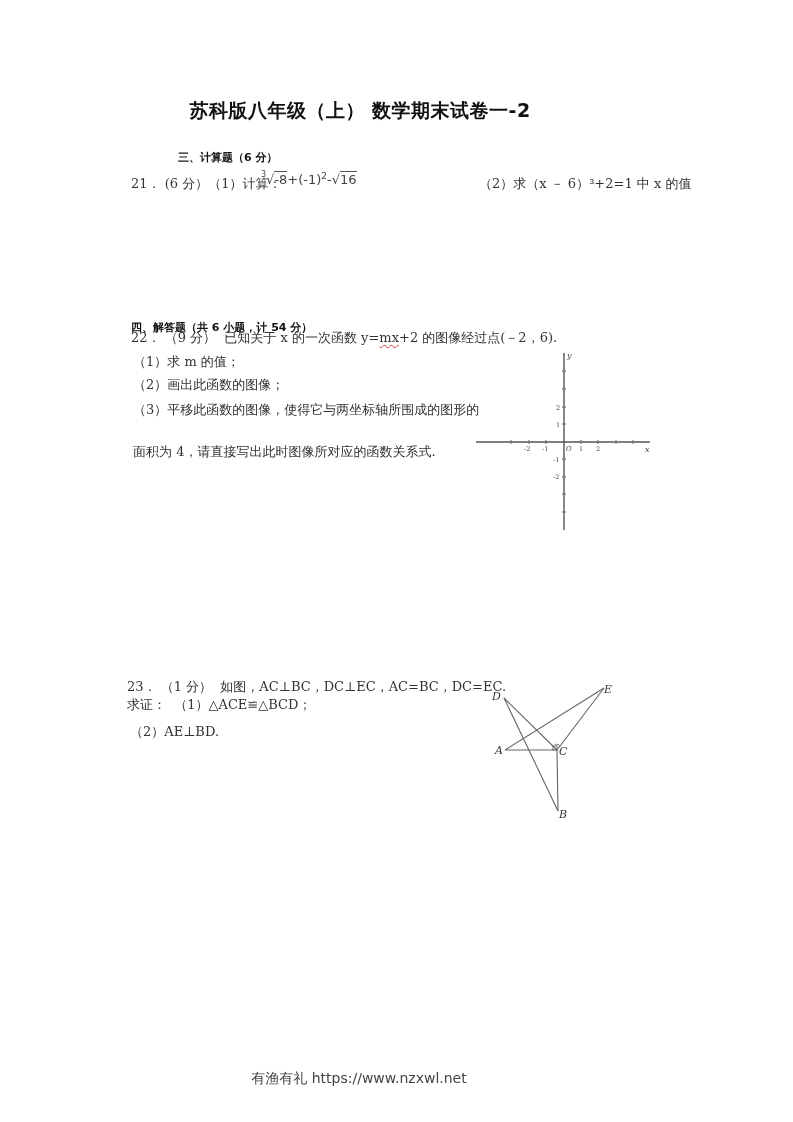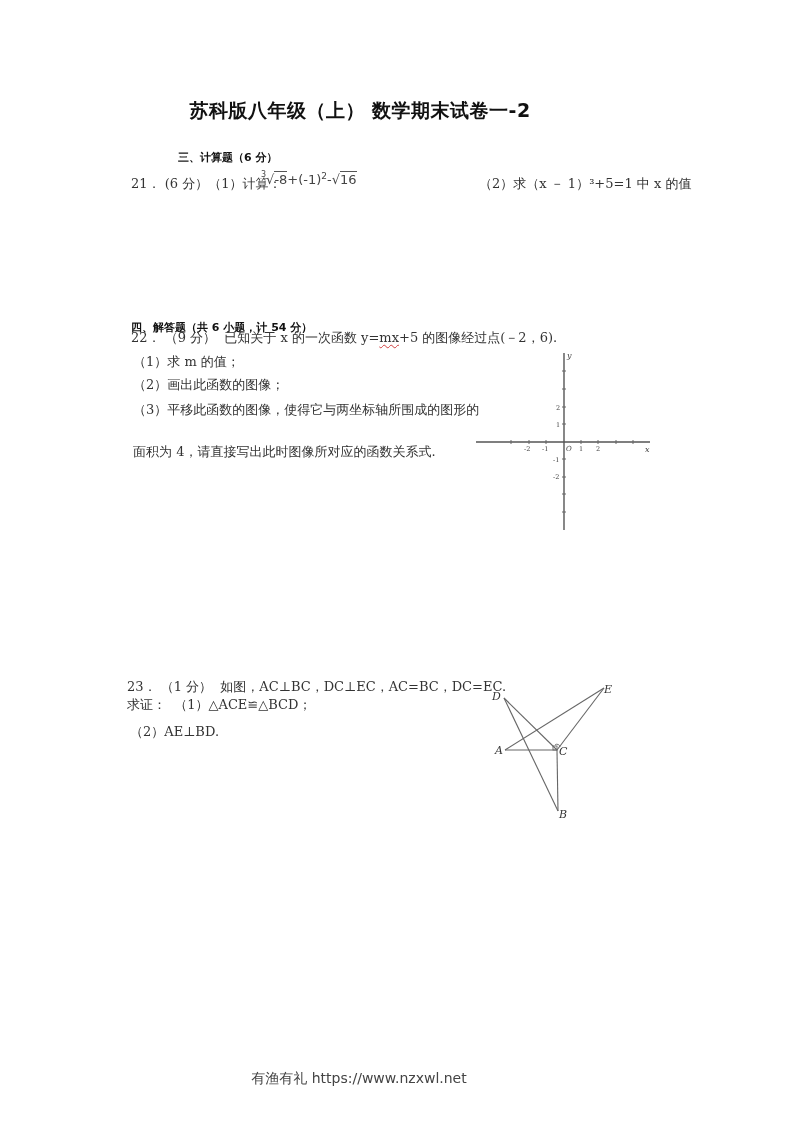--- a/index.html
+++ b/index.html
@@ -26,27 +26,27 @@
 
 <div class="abs q" style="left:131px; top:175px;">
   <span>21．</span>
   <span>(6 分）</span><span>（1）计算：</span>
 </div>
 
 <div class="abs math" style="left:261px; top:171px;">
   <sup style="font-size:8px; position:relative; top:-2px;">3</sup><span>√</span><span style="border-top:1px solid #555;">-8</span><span>+(-1)</span><sup style="font-size:9px;">2</sup><span>-</span><span>√</span><span style="border-top:1px solid #555;">16</span>
 </div>
 
-<div class="abs q" style="left:479px; top:175px;">（2）求（x － 1）³+5=1 中 x 的值</div>
+<div class="abs q" style="left:479px; top:175px;">（2）求（x － 6）³+2=1 中 x 的值</div>
 
 <div class="abs section" style="left:131px; top:304px;margin-top:16px;">四、解答题（共 6 小题，计 54 分）</div>
 
 <div class="abs q" style="left:131px; top:329px;">
   <span>22．</span>
-  <span>（9 分）</span>&nbsp;&nbsp;<span>已知关于 x 的一次函数 y=</span><span class="wavy">mx</span><span>+5 的图像经过点(－2，6).</span>
+  <span>（9 分）</span>&nbsp;&nbsp;<span>已知关于 x 的一次函数 y=</span><span class="wavy">mx</span><span>+2 的图像经过点(－2，6).</span>
 </div>
 
 <div class="abs q" style="left:133px; top:353px;">（1）求 m 的值；</div>
 <div class="abs q" style="left:133px; top:376px;text-align:right;">（2）画出此函数的图像；</div>
 <div class="abs q" style="left:133px; top:401px;">（3）平移此函数的图像，使得它与两坐标轴所围成的图形的</div>
 <div class="abs q" style="left:133px; top:443px;">面积为 4，请直接写出此时图像所对应的函数关系式.</div>
 
 <svg class="abs" style="left:470px; top:345px;" width="190" height="190" viewBox="0 0 190 190">
   <g stroke="#555" stroke-width="1.4" fill="none">
     <line x1="6" y1="97" x2="180" y2="97"></line>

